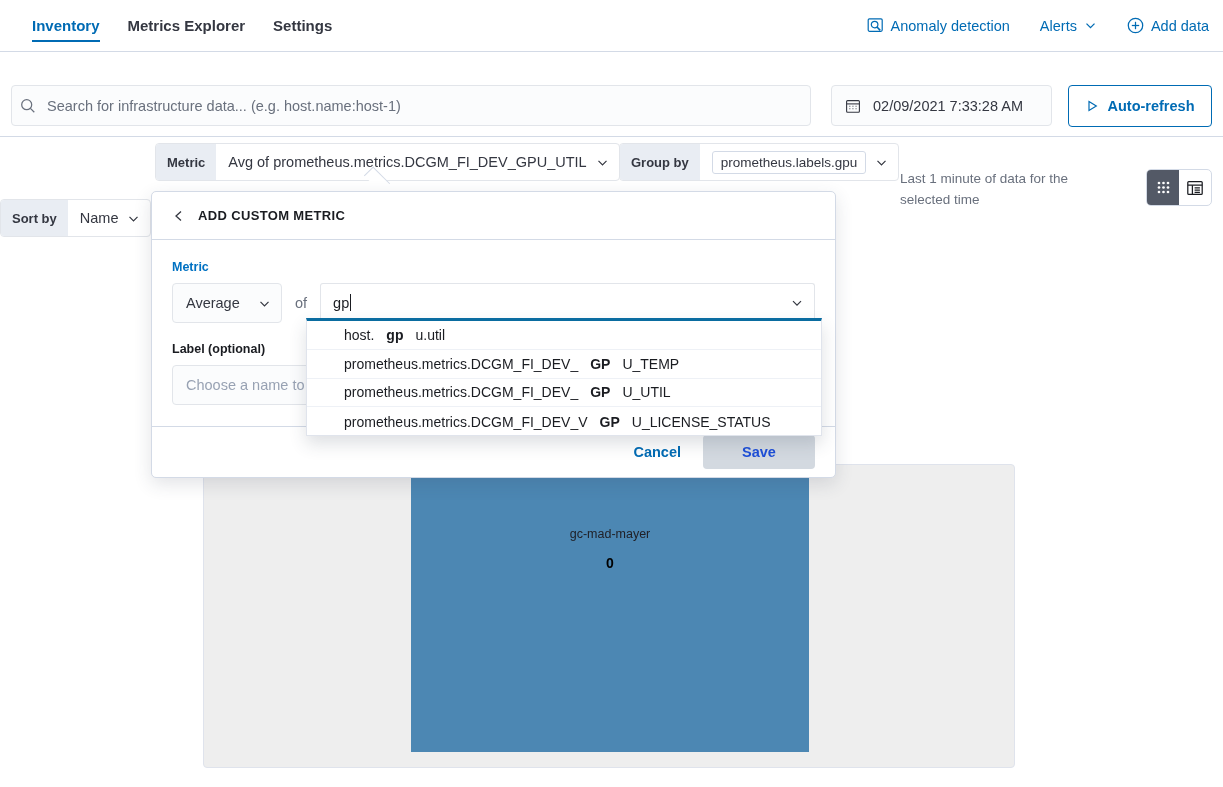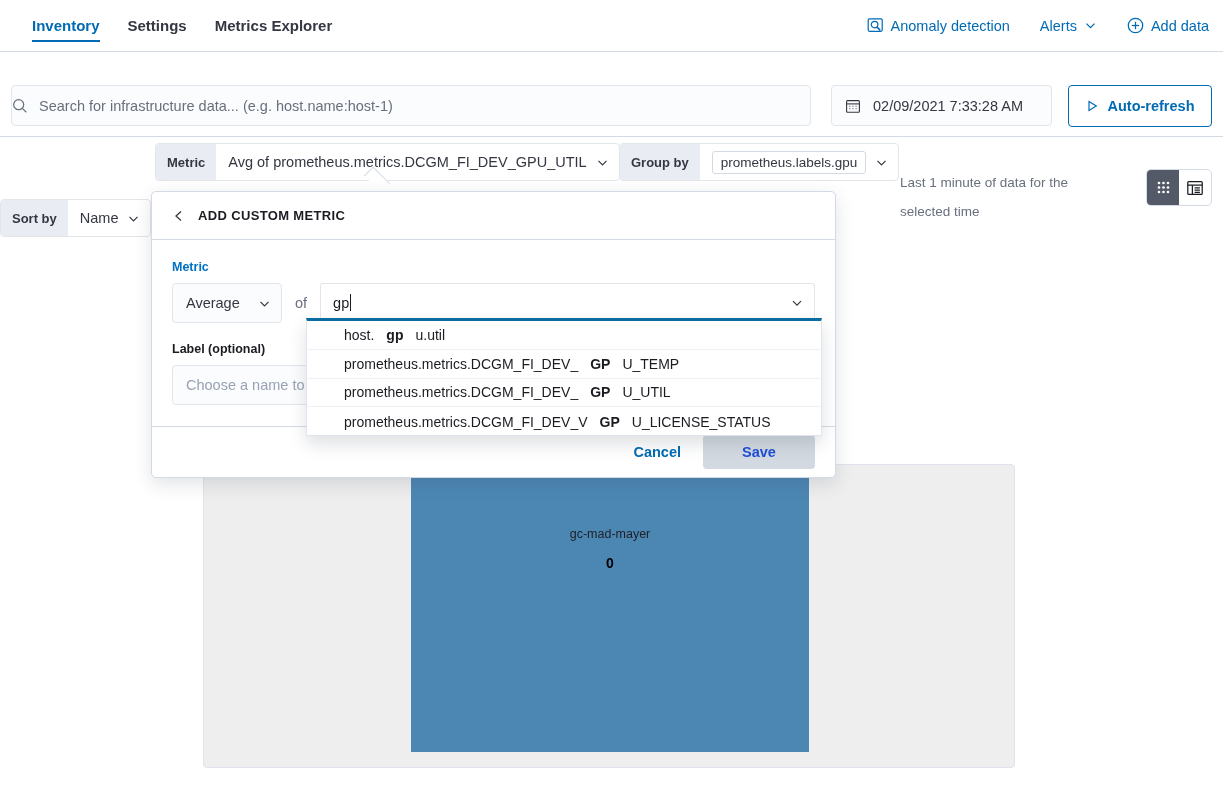--- a/index.html
+++ b/index.html
@@ -38,21 +38,21 @@
   .icon { display: inline-flex; align-items: center; justify-content: center; flex: 0 0 auto; }
 
   
   .searchrow {
     position: absolute; left: 0; top: 53px; width: 1223px; height: 84px;
     border-bottom: 1px solid #d3dae6; background: #fff;
   }
   .searchbox {
     position: absolute; left: 11px; top: 32px; width: 800px; height: 41px;
     background: #fbfcfd; border: 1px solid #e2e5ea; border-radius: 4px;
-    display: flex; align-items: center; padding: 0 0; gap: 11px;
+    display: flex; align-items: center; padding: 0 8px; gap: 11px;
   }
   .searchbox .ph { color: #69707d; font-size: 14.5px; }
   .datebox {
     position: absolute; left: 831px; top: 32px; width: 221px; height: 41px;
     background: #fbfcfd; border: 1px solid #e2e5ea; border-radius: 4px;
     display: flex; align-items: center; padding: 0 13px; gap: 12px;
     font-size: 14.5px; color: #343741;
   }
   .refreshbtn {
     position: absolute; left: 1068px; top: 32px; width: 144px; height: 42px;
@@ -78,21 +78,21 @@
   }
   .pill {
     border: 1px solid #d3dae6; border-radius: 3px; padding: 3px 8px;
     font-size: 13.5px; color: #343741; background: #fff;
   }
   #show-group { left: 0; top: 5px; }
   #metric-group { left: 155px; top: 5px; }
   #groupby-group { left: 619px; top: 5px; }
   .hint {
     position: absolute; left: 900px; top: 168px; width: 200px;
-    font-size: 13.5px; color: #69707d; line-height: 29px;
+    font-size: 13.5px; color: #69707d; line-height: 21px;
   }
   .viewtoggle {
     position: absolute; left: 1146px; top: 169px; width: 66px; height: 37px;
     border: 1px solid #d3dae6; border-radius: 5px; overflow: hidden;
     display: flex; background: #fff;
   }
   .viewtoggle .seg { width: 33px; display: flex; align-items: center; justify-content: center; cursor: pointer; }
   .viewtoggle .seg.on { background: #535966; }
 
   
@@ -197,24 +197,24 @@
 <body>
 
 <div id="app">
 
   <div class="topnav">
     <div class="nav-tabs">
       <div class="nav-tab active">
         <span>Inventory</span>
       </div>
       <div class="nav-tab">
+        <span>Metrics Explorer</span>
+      </div>
+      <div class="nav-tab">
         <span>Settings</span>
-      </div>
-      <div class="nav-tab">
-        <span>Metrics Explorer</span>
       </div>
     </div>
 
     <div class="nav-right">
       <div class="item">
         <span class="icon">
           <svg width="17" height="17" viewBox="0 0 17 17" fill="none" stroke="#006bb4" stroke-width="1.2">
             <rect x="1.2" y="1.8" width="14" height="12.5" rx="1.2"></rect>
             <circle cx="7.6" cy="7.6" r="3.3" fill="#fff"></circle>
             <line x1="10" y1="10" x2="13.2" y2="13.4" stroke-width="1.6"></line>

